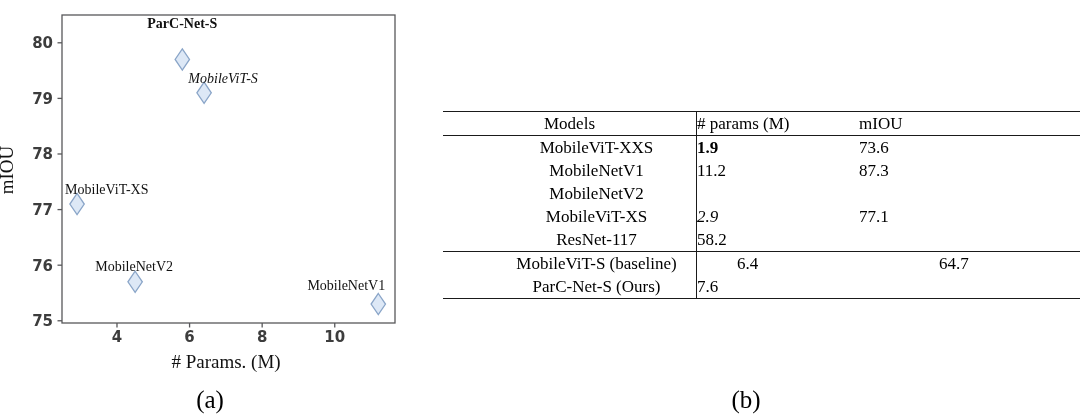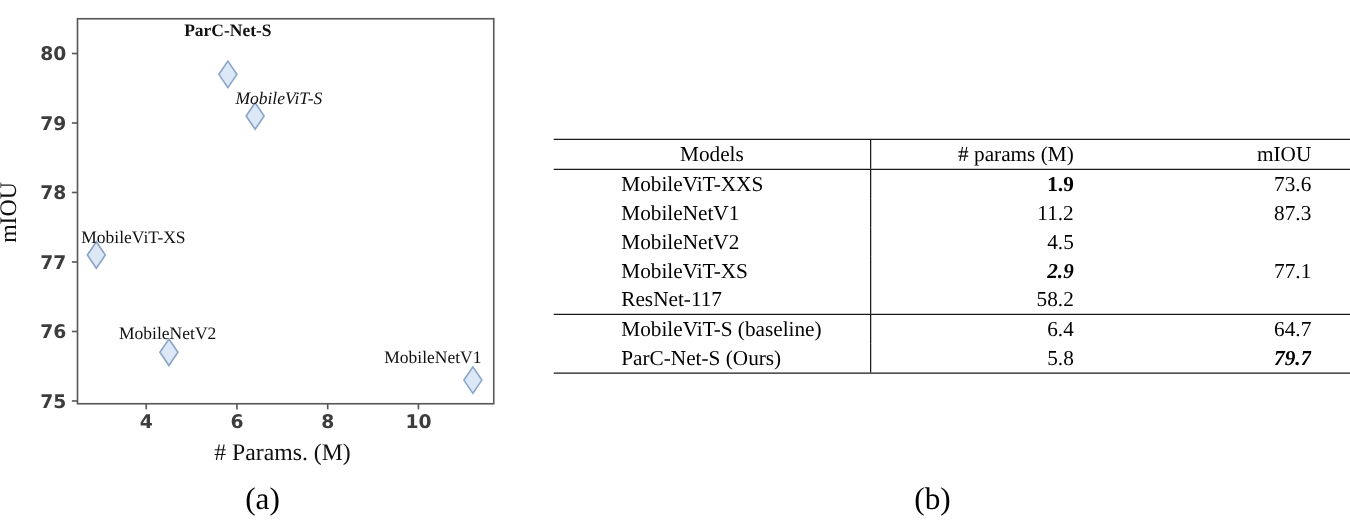--- a/index.html
+++ b/index.html
@@ -17,27 +17,27 @@
   .caption-a{left:210px;}
   .caption-b{left:746px;}
   
   .tbl{
     position:absolute;left:443px;top:81px;width:637px;
     border-top:1.6px solid #1a1a1a;border-bottom:1.6px solid #1a1a1a;
     font-size:17px;line-height:23px;margin-top:30px;
   }
   .tbl-row{display:grid;grid-template-columns:254px 162px 190px 1fr;height:23px;}
   .tbl-row.hdr{border-bottom:1.6px solid #1a1a1a;}
-  .tbl-row.rule-above{border-top:1.6px solid #1a1a1a;}
+  .tbl-row.rule-above{border-top:1.6px solid #1a1a1a;gap:40px;}
   .cell{height:23px;overflow:hidden;white-space:nowrap;}
-  .cell.model{border-right:1.6px solid #1a1a1a;padding-left:54px;text-align:left;}
+  .cell.model{border-right:1.6px solid #1a1a1a;padding-left:54px;text-align:center;}
   .cell.model.hdr-cell{padding-left:0;text-align:center;}
-  .cell.num{text-align:right;}
+  .cell.num{text-align:left;}
   .b{font-weight:bold;}
-  .i{font-style:italic;font-weight:bold;}
+  .i{font-style:italic;}
 </style>
 </head>
 <body>
 
 <svg id="plot" width="440" height="419">
     <rect x="62" y="15" width="333" height="308" fill="none" stroke="#58585a" stroke-width="1.3"></rect>
     <line x1="116.9858310626703" y1="323" x2="116.9858310626703" y2="327.5" stroke="#58585a" stroke-width="1.3"></line>
     <text x="116.9858310626703" y="342" text-anchor="middle" class="tick-label">4</text>
     <line x1="189.57438692098094" y1="323" x2="189.57438692098094" y2="327.5" stroke="#58585a" stroke-width="1.3"></line>
     <text x="189.57438692098094" y="342" text-anchor="middle" class="tick-label">6</text>
@@ -86,21 +86,20 @@
       <div class="cell"></div>
     </div>
     <div class="tbl-row">
       <div class="cell model">MobileNetV1</div>
       <div class="cell num">11.2</div>
       <div class="cell num">87.3</div>
       <div class="cell"></div>
     </div>
     <div class="tbl-row">
       <div class="cell model">MobileNetV2</div>
-      <div class="cell num">4.5</div>
       <div class="cell"></div>
     </div>
     <div class="tbl-row">
       <div class="cell model">MobileViT-XS</div>
       <div class="cell num i">2.9</div>
       <div class="cell num">77.1</div>
       <div class="cell"></div>
     </div>
     <div class="tbl-row">
       <div class="cell model">ResNet-117</div>
@@ -108,18 +107,17 @@
       <div class="cell"></div>
     </div>
     <div class="tbl-row rule-above">
       <div class="cell model">MobileViT-S (baseline)</div>
       <div class="cell num">6.4</div>
       <div class="cell num">64.7</div>
       <div class="cell"></div>
     </div>
     <div class="tbl-row">
       <div class="cell model">ParC-Net-S (Ours)</div>
-      <div class="cell num">5.8</div>
-      <div class="cell num i">79.7</div>
+      <div class="cell num">7.6</div>
       <div class="cell"></div>
     </div>
   </div>
 <div class="caption caption-b">(b)</div>
 
 </body></html>

